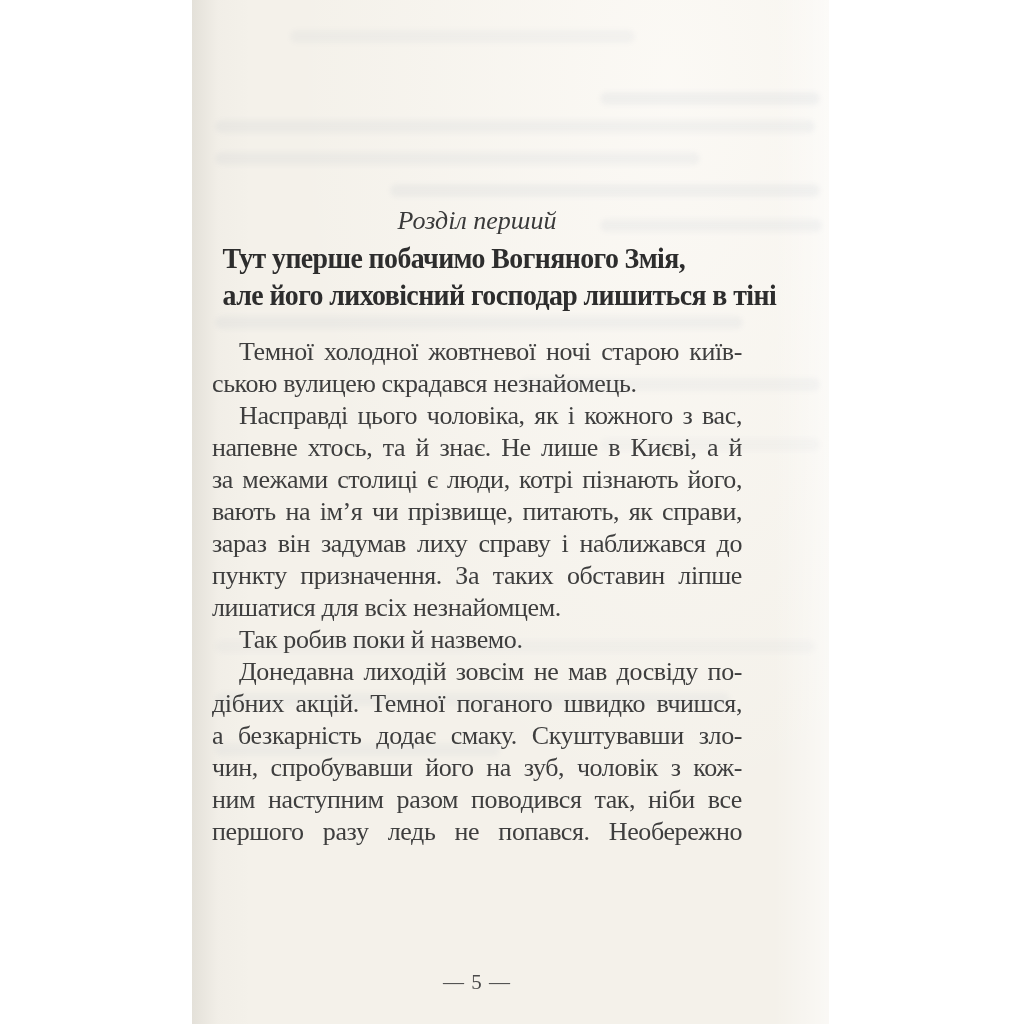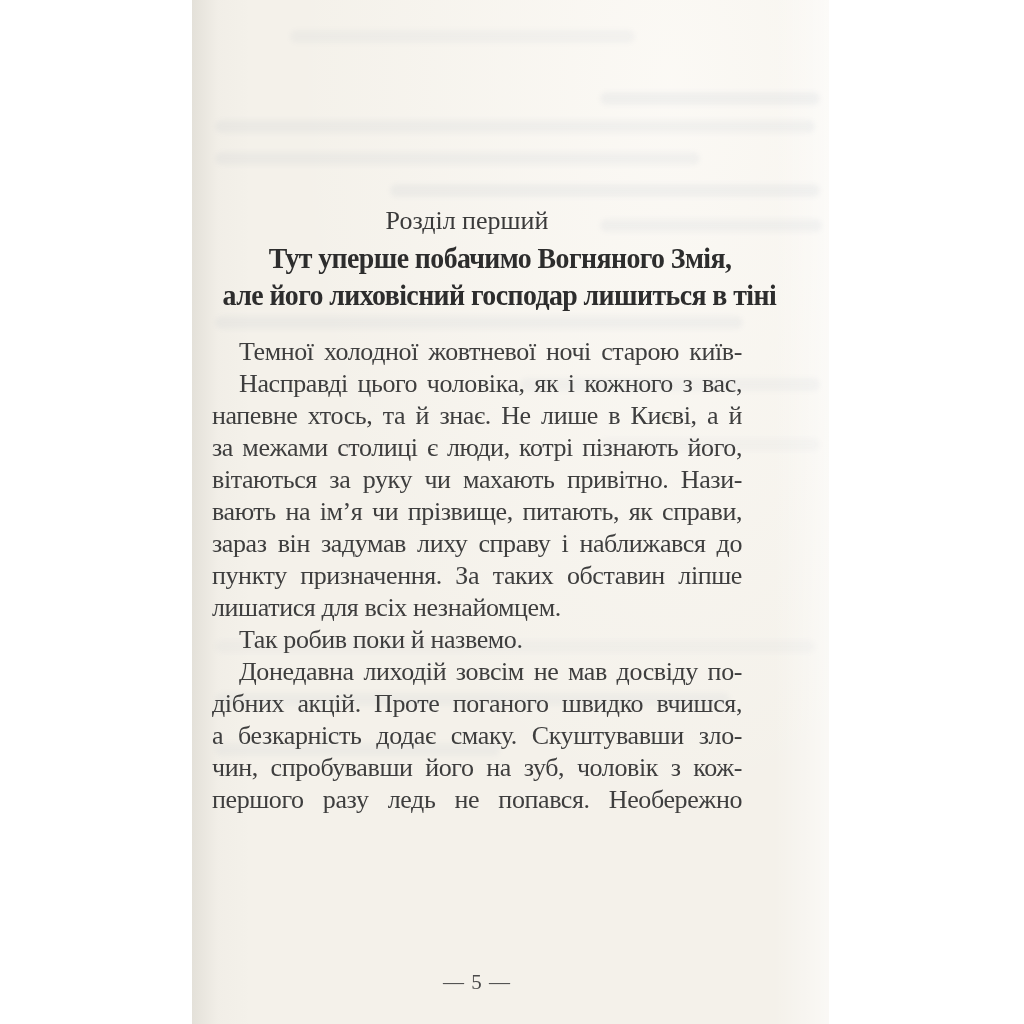--- a/index.html
+++ b/index.html
@@ -28,33 +28,34 @@
   .bleed-line {
     position: absolute;
     height: 13px;
     border-radius: 7px;
     background: #7f8fa4;
     filter: blur(2.5px);
   }
   .chapter-label {
     position: absolute;
     top: 207px;
-    left: 10px;
+    left: 20px;
     width: 530px;
     text-align: center;
+    font-style: italic;
     font-size: 26px;
     line-height: 28px;
     color: #3a3a3a;
   }
   .chapter-title {
     position: absolute;
     top: 240px;
     left: 20px;
     width: 530px;
-    text-align: right;
+    text-align: left;
     color: #2d2d2d;
   }
   .title-line {
     font-family: "Liberation Serif", serif;
     font-weight: 700;
     font-size: 29px;
     line-height: 37px;
     letter-spacing: -0.6px;
     white-space: nowrap;
     transform: scaleX(0.96);
@@ -115,38 +116,39 @@
   <div class="chapter-label">Розділ перший</div>
 
   <div class="chapter-title">
     <div class="title-line">Тут уперше побачимо Вогняного Змія,</div>
     <div class="title-line">але його лиховісний господар лишиться в тіні</div>
   </div>
 
   <div class="body-text" id="body-text">
       <div class="para">
         <div class="line just indent">Темної холодної жовтневої ночі старою київ-</div>
+        <div class="line">ською вулицею скрадався незнайомець.</div>
       </div>
       <div class="para">
         <div class="line just indent">Насправді цього чоловіка, як і кожного з вас,</div>
         <div class="line just">напевне хтось, та й знає. Не лише в Києві, а й</div>
         <div class="line just">за межами столиці є люди, котрі пізнають його,</div>
-        <div class="line just">вітаються за руку чи махають привітно. Нази-</div>
         <div class="line just">вають на ім’я чи прізвище, питають, як справи,</div>
         <div class="line just">зараз він задумав лиху справу і наближався до</div>
         <div class="line just">пункту призначення. За таких обставин ліпше</div>
         <div class="line">лишатися для всіх незнайомцем.</div>
       </div>
       <div class="para">
         <div class="line indent">Так робив поки й назвемо.</div>
       </div>
       <div class="para">
         <div class="line just indent">Донедавна лиходій зовсім не мав досвіду по-</div>
-        <div class="line just">дібних акцій. Проте поганого швидко вчишся,</div>
+        <div class="line just">дібних акцій. Темної поганого швидко вчишся,</div>
         <div class="line just">а безкарність додає смаку. Скуштувавши зло-</div>
         <div class="line just">чин, спробувавши його на зуб, чоловік з кож-</div>
+        <div class="line just">ним наступним разом поводився так, ніби все</div>
         <div class="line just">першого разу ледь не попався. Необережно</div>
       </div>
     </div>
 
   <div class="page-number">— 5 —</div>
 
 </div>
 
 </body></html>

